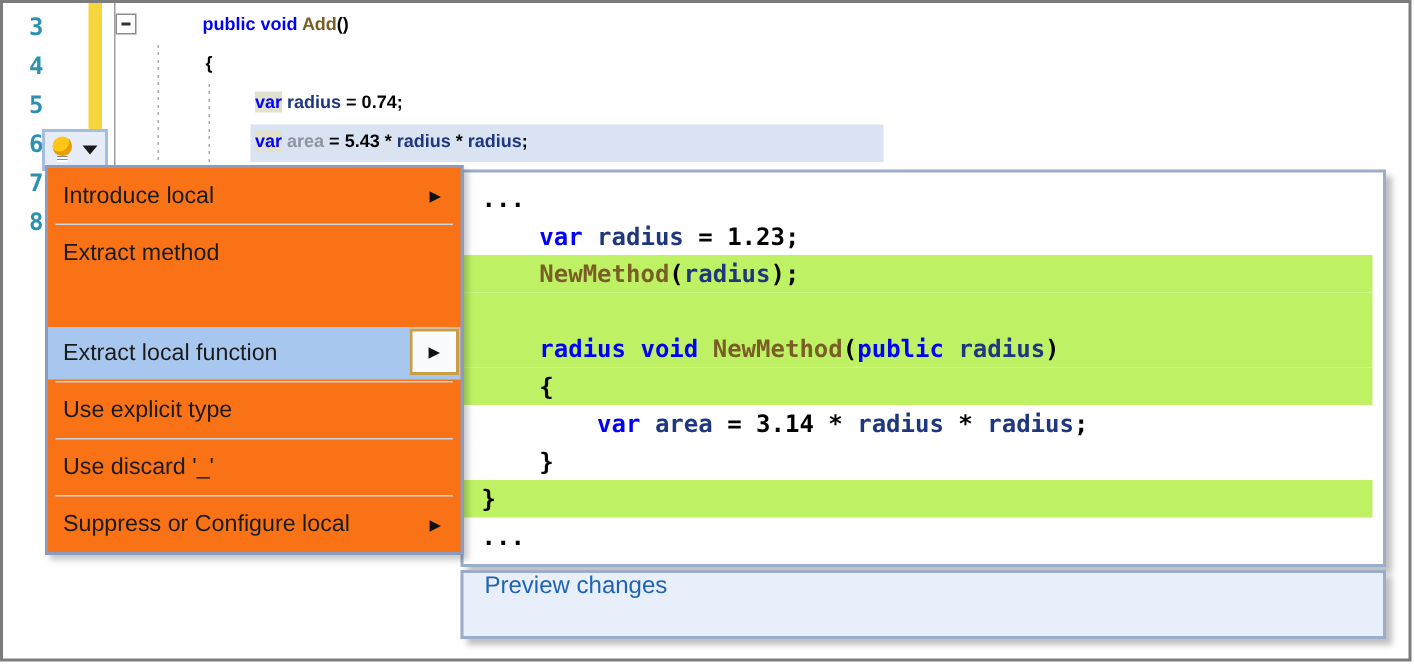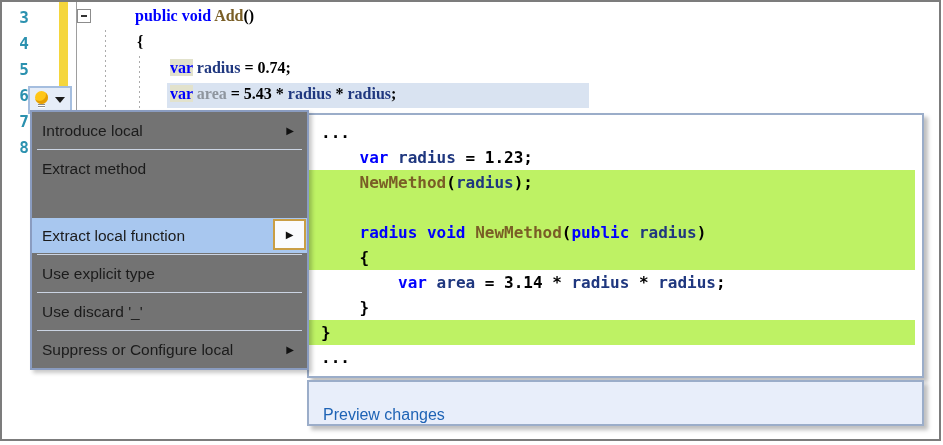--- a/index.html
+++ b/index.html
@@ -15,22 +15,22 @@
   .change-bar{position:absolute;left:57px;top:0;width:9px;height:84px;background:#F5D63D;}
   .outline-line{position:absolute;left:74px;top:0;width:1px;height:108px;background:#9e9e9e;}
   .collapse-box{position:absolute;left:75px;top:7px;width:14px;height:14px;
       border:1px solid #8c8c8c;background:#fff;box-sizing:border-box;}
   .collapse-box::after{content:"";position:absolute;left:3px;top:5px;width:6px;height:2px;background:#333;}
   .indent-guide{position:absolute;width:1px;background-image:repeating-linear-gradient(
       to bottom,#ababab 0 2px,transparent 2px 5px);}
   .guide-1{left:103px;top:28px;height:80px;}
   .guide-2{left:137px;top:54px;height:54px;}
 
-  .code-line{position:absolute;font-family:Liberation Serif, serif;
-      font-size:16px;font-weight:600;line-height:22px;white-space:pre;color:#000;}
+  .code-line{position:absolute;font-family:Liberation Sans, sans-serif;
+      font-size:12px;font-weight:600;line-height:22px;white-space:pre;color:#000;}
   .stmt-highlight{position:absolute;left:165px;top:81px;width:422px;height:25px;background:#D9E3F1;}
 
   .tok-kw{color:#0000FE;}
   .tok-pl{color:#000000;}
   .tok-local{color:#1F377F;margin-top:36px;}
   .tok-method{color:#795E26;}
   .tok-faded{color:#8E959E;}
   .tok-hlbg{background:#E2E2CC;}
 
   
@@ -40,21 +40,21 @@
   .bulb{position:relative;width:14px;height:18px;}
   .bulb::before{content:"";position:absolute;left:0;top:0;width:13px;height:13px;border-radius:50%;
       background:#FFC617;box-shadow:inset -2px -3px 0 rgba(224,150,0,.85);}
   .bulb::after{content:"";position:absolute;left:3px;top:13px;width:7px;height:4px;
       background:repeating-linear-gradient(to bottom,#8a8a8a 0 1px,#fff 1px 2px);}
   .dd-arrow{width:0;height:0;border-left:5px solid transparent;border-right:5px solid transparent;
       border-top:6px solid #1b1b1b;}
 
   
   .menu{position:absolute;left:28px;top:108px;width:279px;box-sizing:border-box;
-      background:#737373;border:2px solid #8A9CC0;box-shadow:3px 3px 4px rgba(0,0,0,.22);
+      background:#f97316;border:2px solid #8A9CC0;box-shadow:3px 3px 4px rgba(0,0,0,.22);
       padding:1px 0;z-index:5;}
   .menu-item{position:relative;height:35px;display:flex;align-items:center;
       padding-left:10px;font-size:15.5px;color:#1b1b1b;cursor:pointer;}
   .menu-item.selected{background:#A8C7EF;margin-top:32px;}
   .menu-sep{height:1px;background:#CBD4E3;margin:1px 5px;}
   .sub-arrow{margin-left:auto;margin-right:13px;font-size:10px;color:#111;}
   .arrow-box{position:absolute;right:1px;top:1px;width:33px;height:31px;box-sizing:border-box;
       border:2px solid #C99E45;background:#FAFBFD;display:flex;align-items:center;
       justify-content:center;font-size:10px;color:#111;cursor:pointer;}
 
@@ -62,21 +62,21 @@
   .preview{position:absolute;left:305px;top:111px;width:617px;height:265px;box-sizing:border-box;
       background:#fff;border:2px solid #9BADC9;box-shadow:4px 4px 4px rgba(0,0,0,.25);
       padding-top:5px;z-index:4;}
   .prev-line{height:25px;line-height:25px;padding-left:12px;white-space:pre;
       font-family:"DejaVu Sans Mono",monospace;font-size:16px;font-weight:600;color:#000;
       width:calc(100% - 7px);box-sizing:border-box;}
   .prev-line.added{background:#bef264;}
 
   .preview-footer{position:absolute;left:305px;top:378px;width:617px;height:46px;box-sizing:border-box;
       background:#E8EEFA;border:2px solid #9BADC9;box-shadow:4px 4px 4px rgba(0,0,0,.25);
-      display:flex;align-items:flex-end;padding-left:14px;z-index:4;}
+      display:flex;align-items:flex-start;padding-left:14px;z-index:4;}
   .preview-footer a{color:#1E63B5;font-size:16px;text-decoration:none;cursor:pointer;}
 </style>
 </head>
 <body>
 
 <div class="frame">
 
   <div id="gutter">
       <div class="gutter-num" style="top: 3px;">3</div>
       <div class="gutter-num" style="top: 29px;">4</div>

